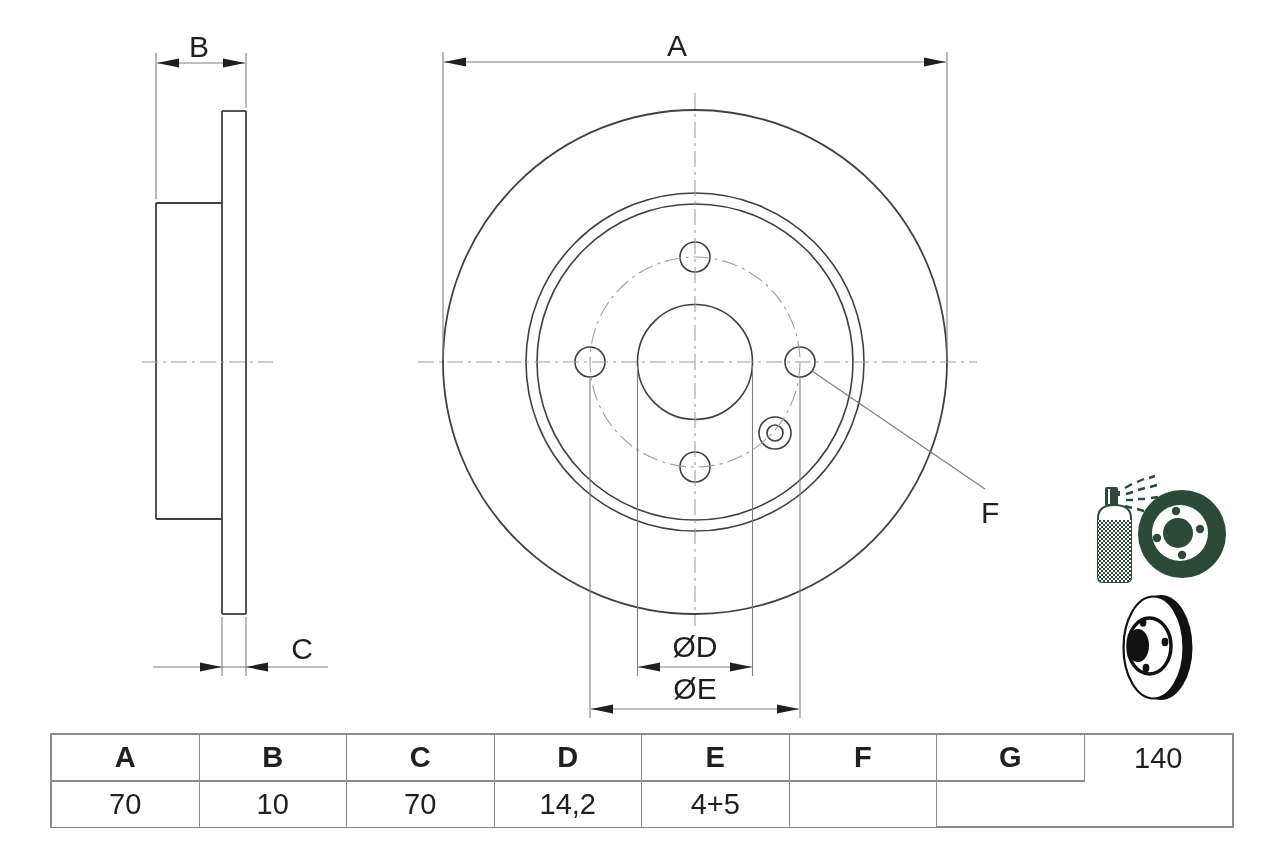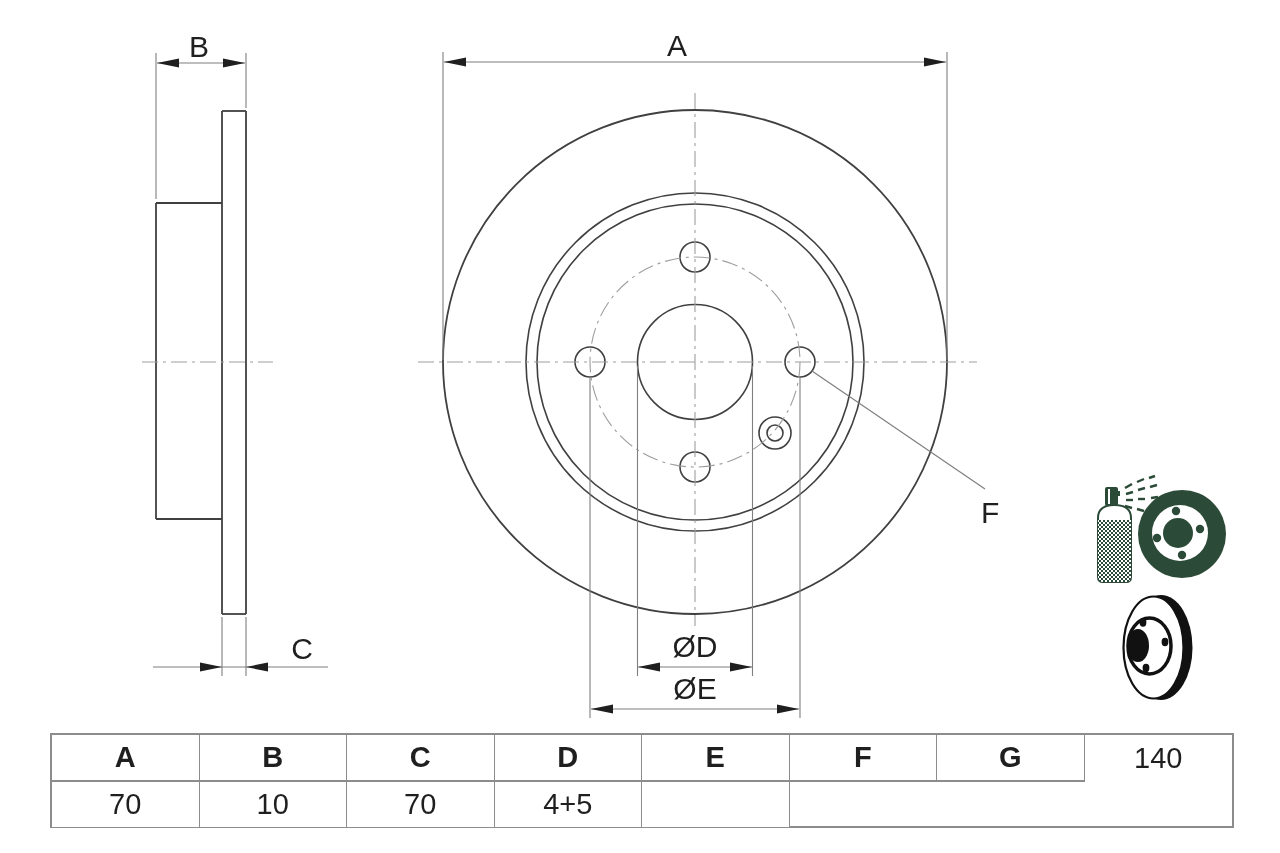--- a/index.html
+++ b/index.html
@@ -189,17 +189,18 @@
     <div class="cell head">B</div>
     <div class="cell head">C</div>
     <div class="cell head">D</div>
     <div class="cell head">E</div>
     <div class="cell head">F</div>
     <div class="cell head">G</div>
     <div class="cell">140</div>
     <div class="cell">70</div>
     <div class="cell">10</div>
     <div class="cell">70</div>
+    <div class="cell">14,2</div>
     <div class="cell">4+5</div>
     <div class="cell"></div>
   </div>
 
 </div>
 
 </body></html>

